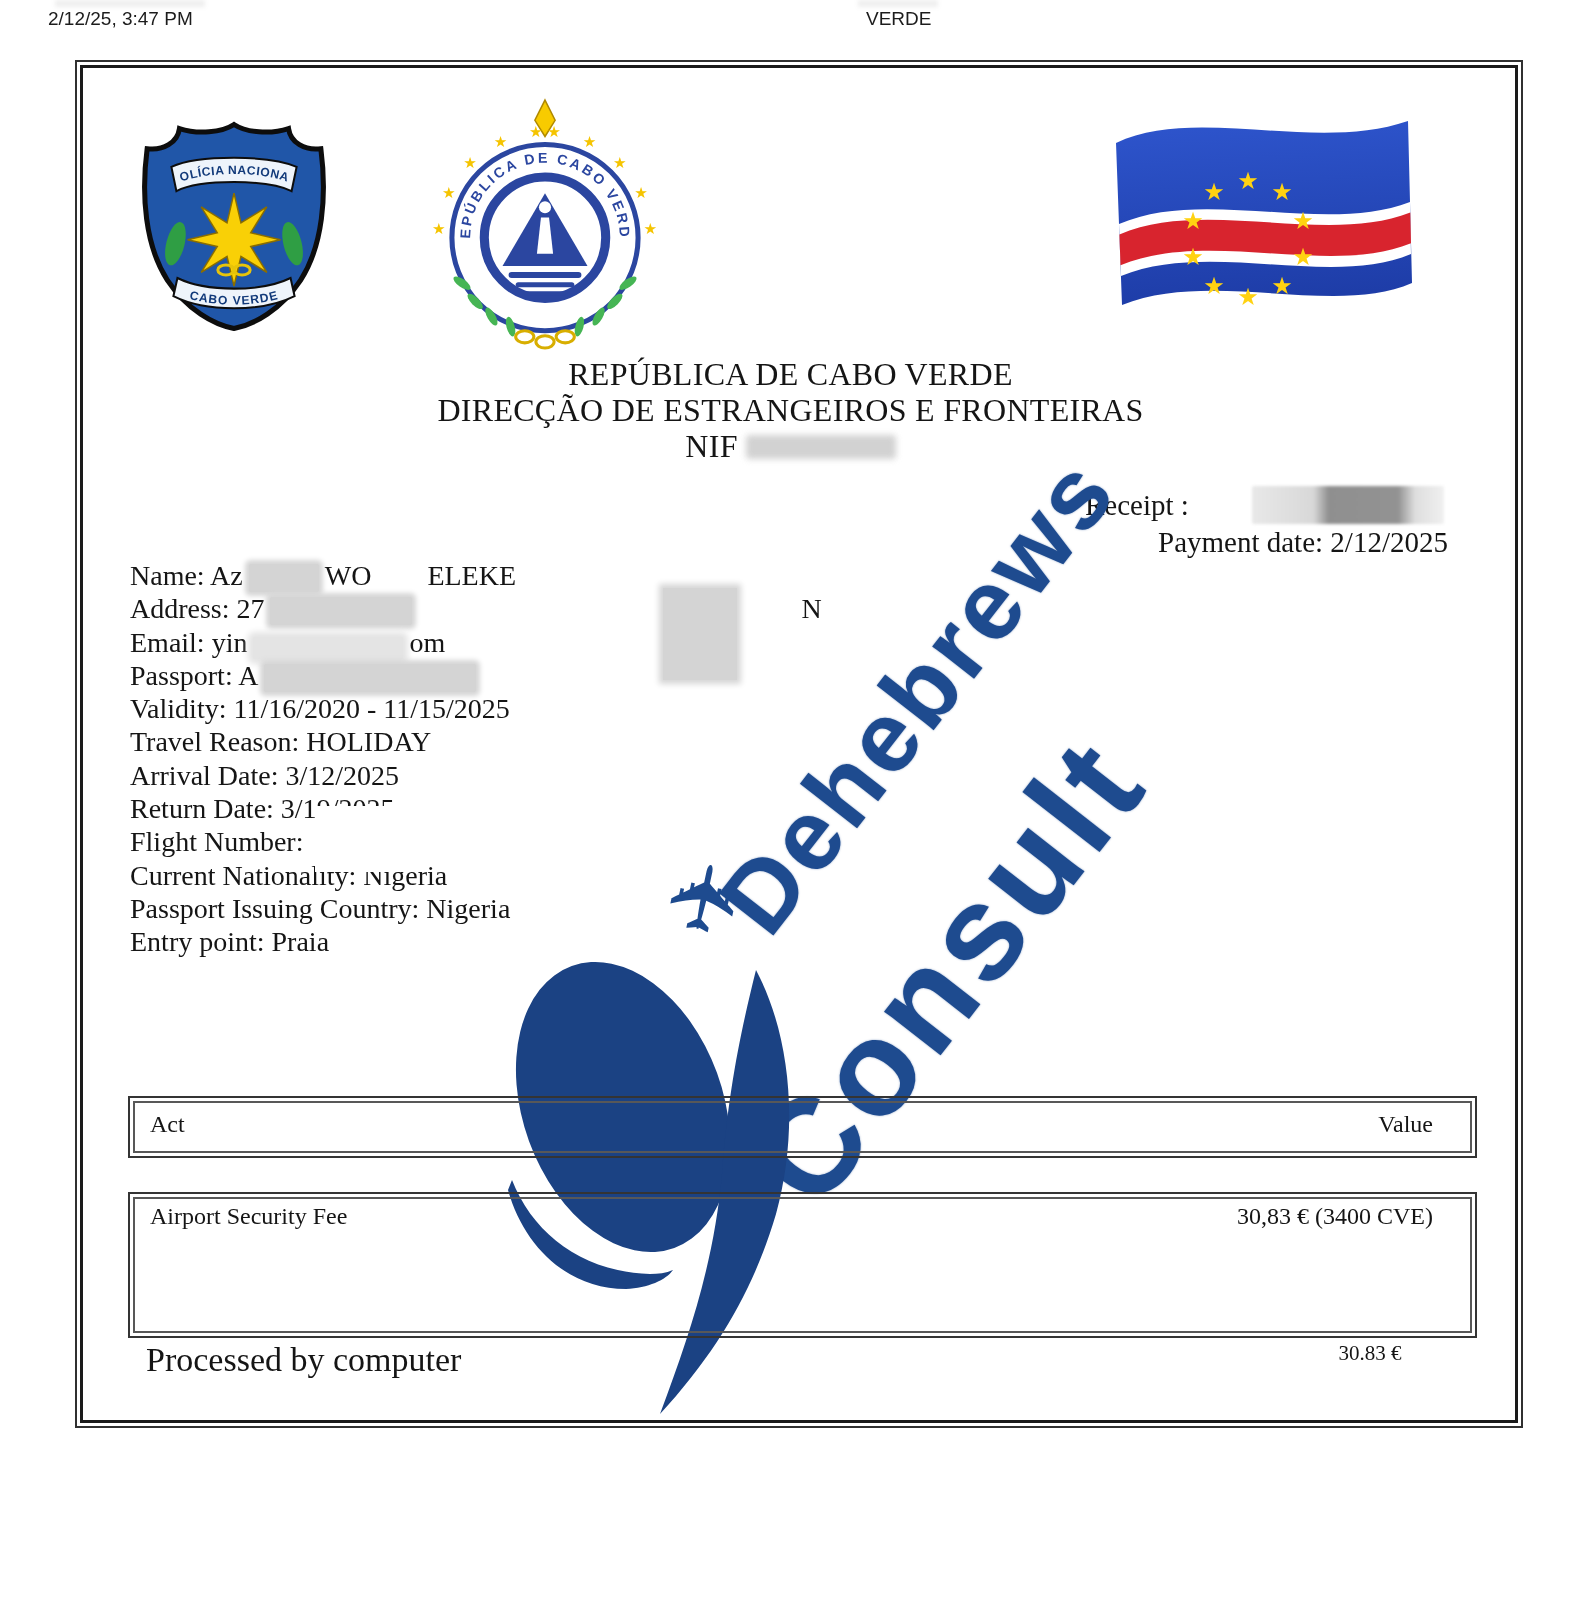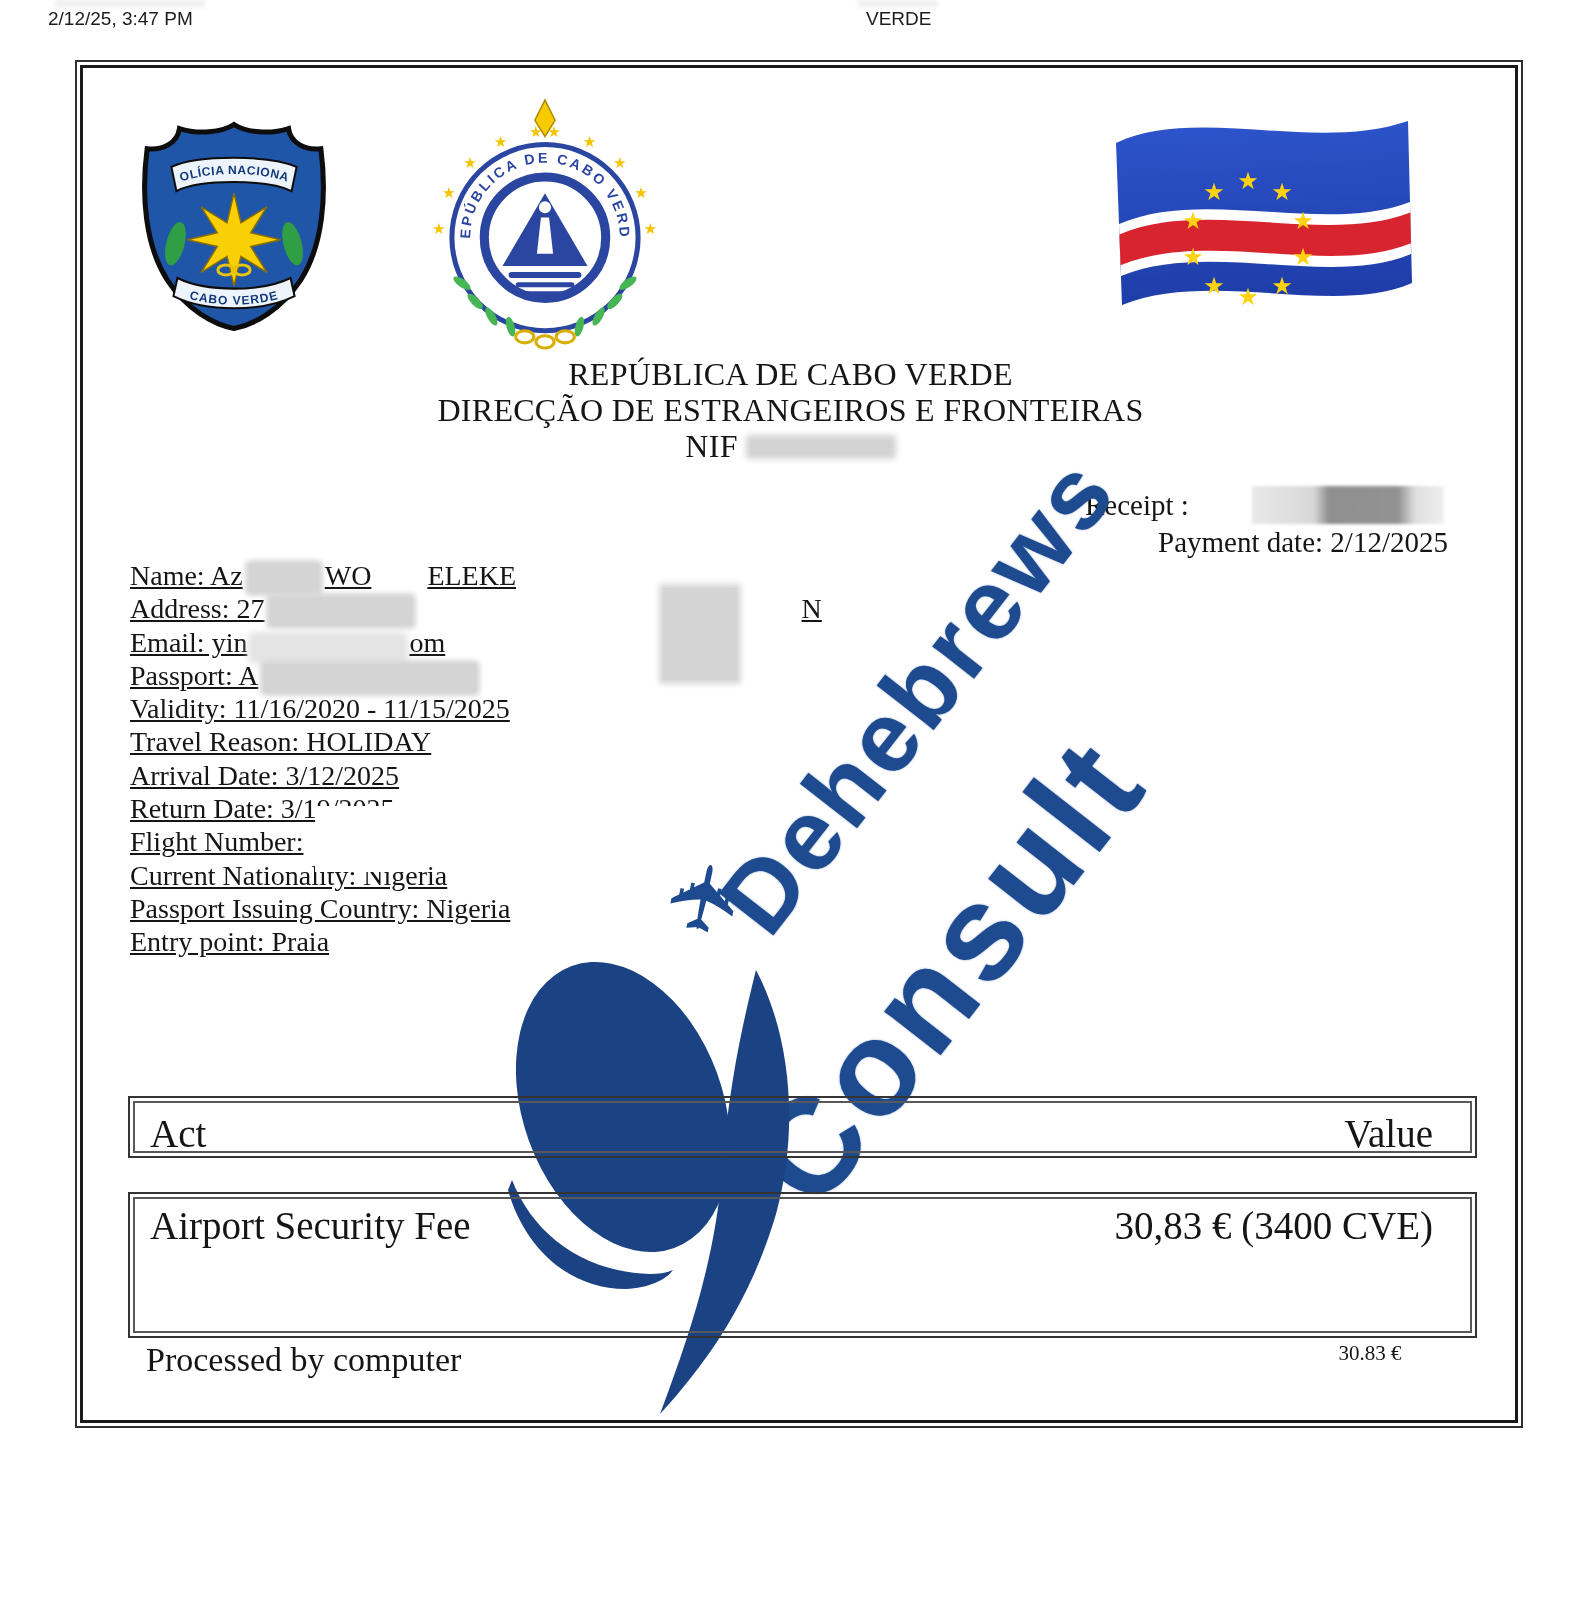--- a/index.html
+++ b/index.html
@@ -29,21 +29,21 @@
 
   
   .receipt-label{position:absolute;left:1085px;top:489px;font-size:29px;z-index:4;}
   .receipt-redact{position:absolute;left:1252px;top:486px;width:192px;height:38px;z-index:5;
       background:linear-gradient(90deg,#e8e8e8 0%,#d8d8d8 32%,#8f8f8f 40%,#929292 76%,#dedede 85%,#f0f0f0 100%);
       filter:blur(1.5px);border-radius:2px;}
   .payment-date{position:absolute;left:1158px;top:526px;font-size:29px;z-index:4;}
 
   
   .fields{position:absolute;left:130px;top:559px;z-index:4;font-size:28px;
-          line-height:33.3px;white-space:nowrap;text-decoration:underline;}
+          line-height:33.3px;white-space:nowrap;}
   .redact{display:inline-block;background:#d4d4d4;box-shadow:0 0 5px 4px #d6d6d6;
           border-radius:2px;height:28px;vertical-align:-7px;}
   .redact.light{background:#e4e4e4;box-shadow:0 0 6px 5px #e4e4e4;height:22px;}
   .sp{display:inline-block;}
   .cutwrap{position:relative;display:inline-block;}
   .cover{position:absolute;left:-2px;right:-14px;top:14px;height:66px;background:#fff;}
   .box-b{position:absolute;left:663px;top:588px;width:74px;height:92px;background:#d4d4d4;
          box-shadow:0 0 6px 4px #d6d6d6;z-index:5;}
 
   
@@ -55,21 +55,21 @@
   .wm-plane{position:absolute;left:668px;top:852px;font-family:"DejaVu Sans",sans-serif;
             font-size:92px;color:#1e4b8f;z-index:6;transform:rotate(-78deg);line-height:1;}
   .sphere-svg{position:absolute;left:498px;top:942px;z-index:6;}
 
   
   .tbox{position:absolute;left:128px;width:1349px;border:2px solid #343434;
         box-sizing:border-box;background:transparent;z-index:7;}
   .tbox::after{content:"";position:absolute;inset:3px;border:2px solid #585858;pointer-events:none;}
   .t-head{top:1096px;height:62px;}
   .t-row{top:1192px;height:146px;}
-  .cell{position:absolute;font-size:39px;z-index:8;}
+  .cell{position:absolute;font-size:24px;z-index:8;}
   .cl{left:20px;} .cr{right:42px;}
   .t-head .cell{top:13px;}
   .t-row .cell{top:9px;}
 
   
   .proc{position:absolute;left:130px;top:1341px;font-size:34px;z-index:7;margin-left:16px;}
   .total{position:absolute;left:1270px;top:1341px;width:200px;text-align:center;font-size:21px;z-index:7;}
 
   
   .smudge{position:absolute;background:rgba(90,90,90,.10);filter:blur(2px);z-index:1;}

